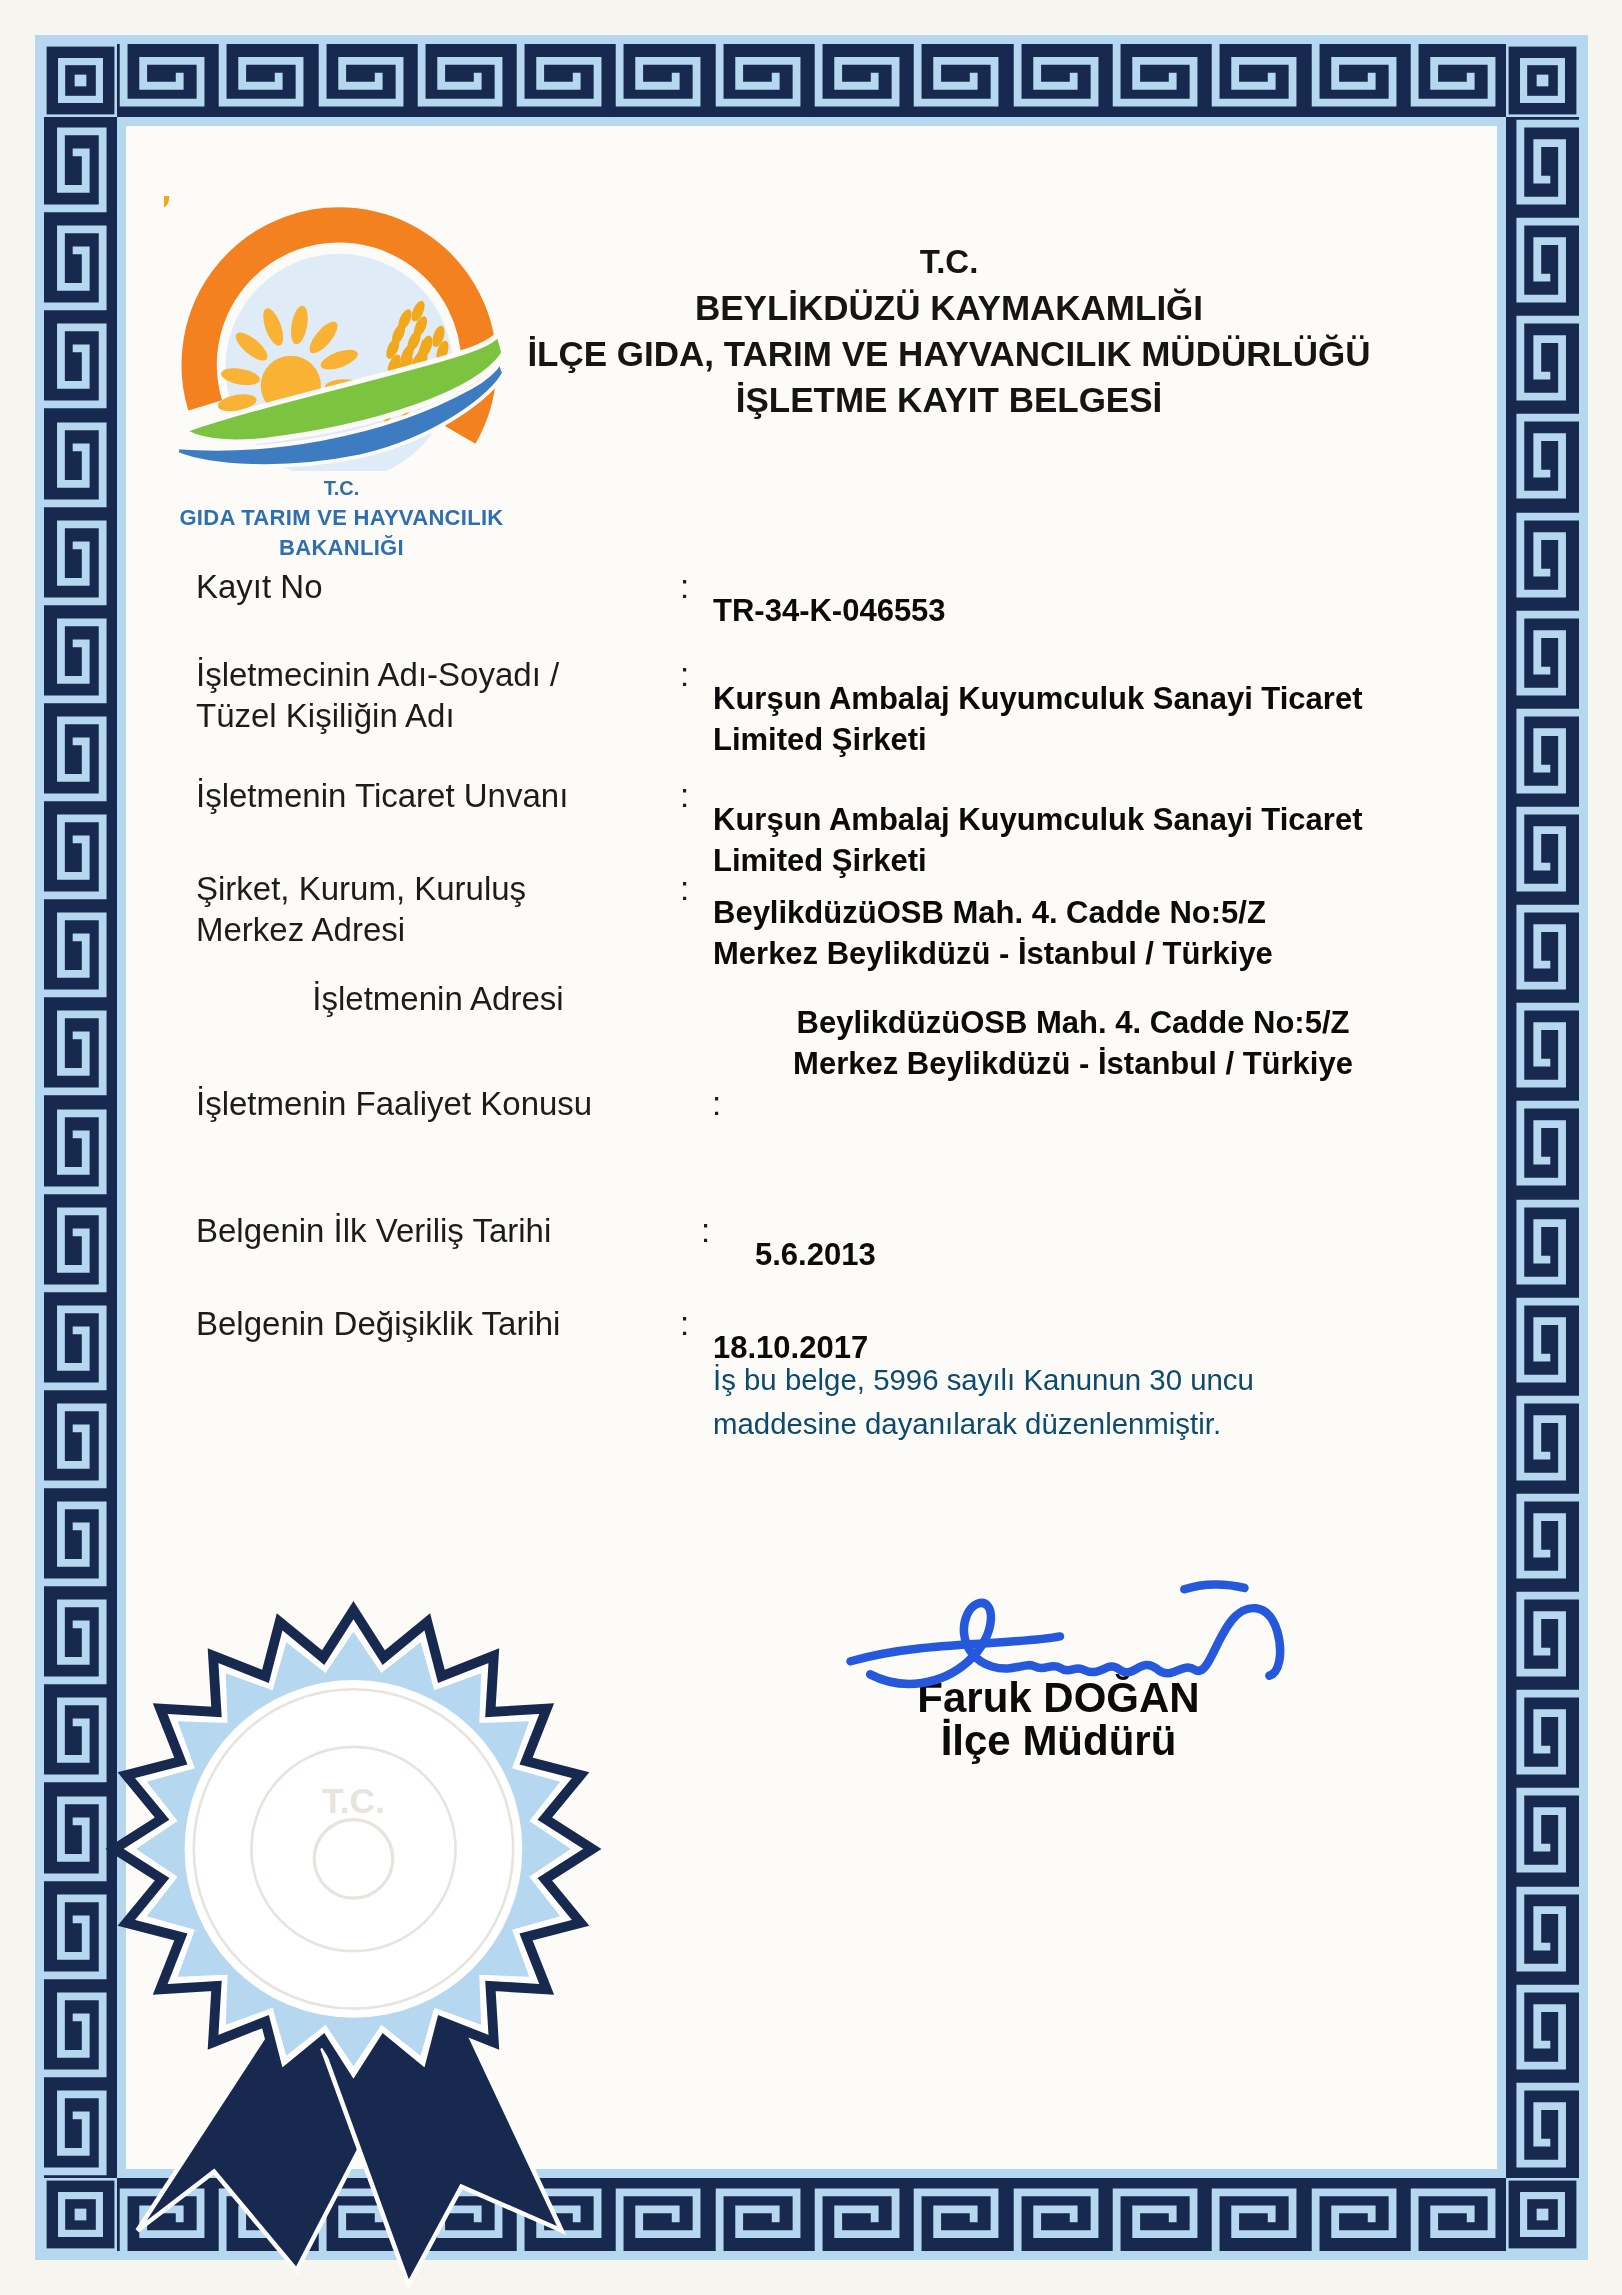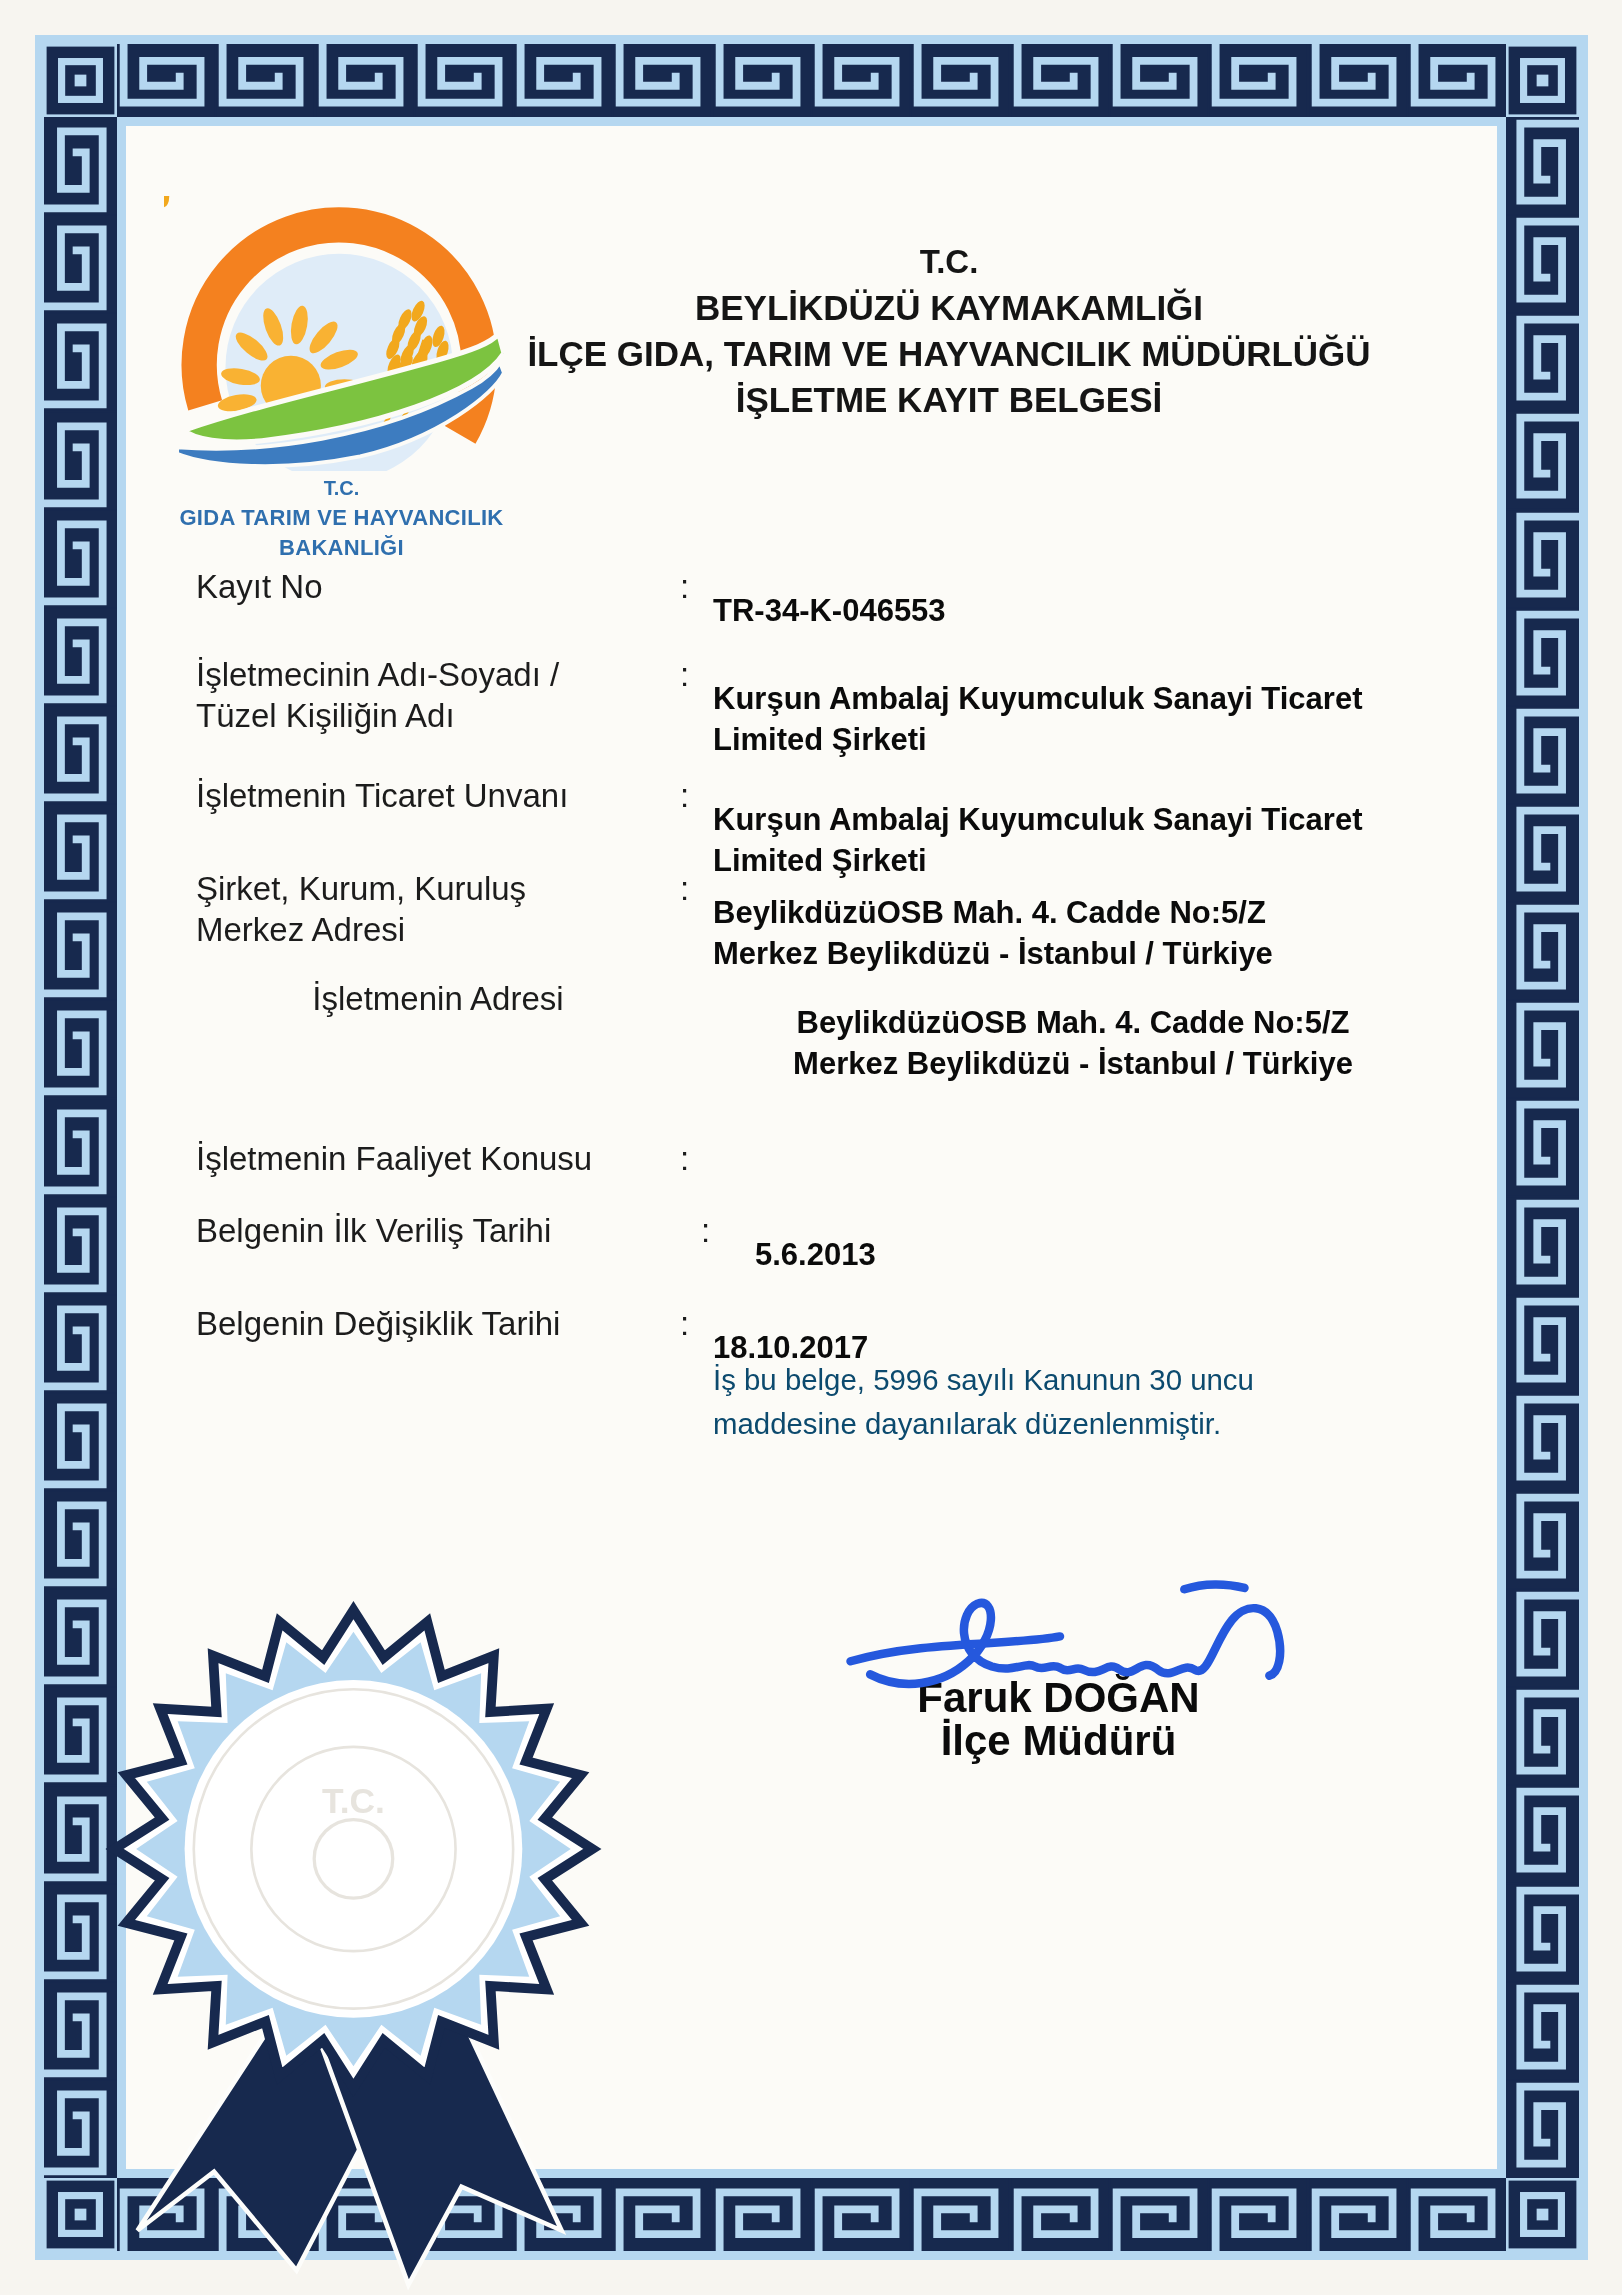--- a/index.html
+++ b/index.html
@@ -455,21 +455,21 @@
     <div class="row" style="top: 978px; text-align: center;">
       <div class="lbl">
         <div>İşletmenin Adresi</div>
       </div>
       <div class="sep"></div>
       <div class="val">
         <div>BeylikdüzüOSB Mah. 4. Cadde No:5/Z</div>
         <div>Merkez Beylikdüzü - İstanbul / Türkiye</div>
       </div>
     </div>
-    <div class="row" style="top: 1138px;">
+    <div class="row" style="top: 1083px; gap: 32px;">
       <div class="lbl">
         <div>İşletmenin Faaliyet Konusu</div>
       </div>
       <div class="sep">:</div>
     </div>
     <div class="row" style="top: 1210px; gap: 21px;">
       <div class="lbl">
         <div>Belgenin İlk Veriliş Tarihi</div>
       </div>
       <div class="sep">:</div>

